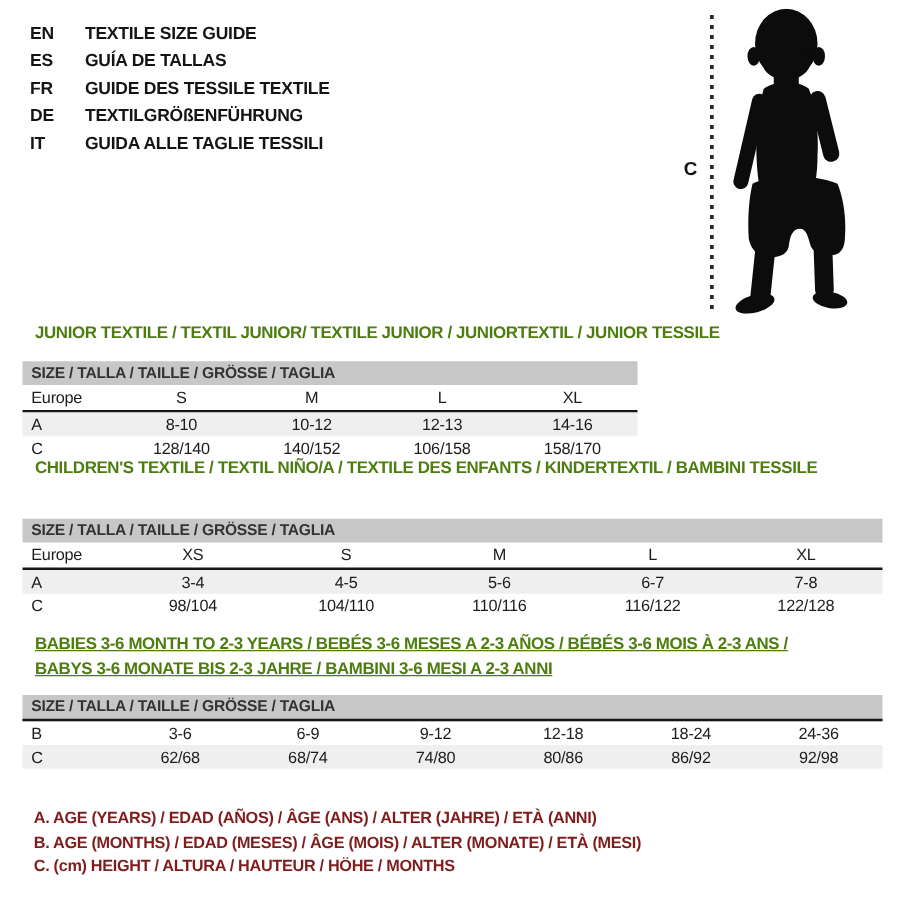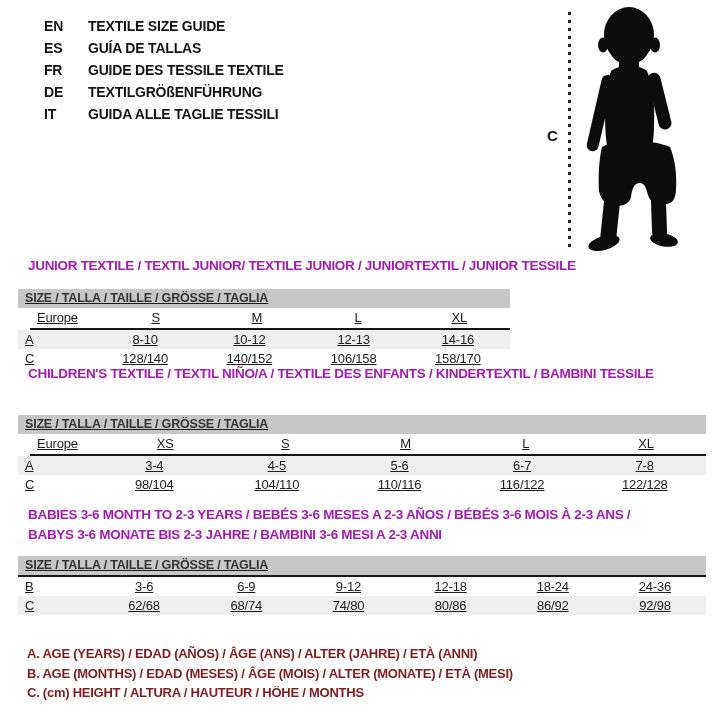--- a/index.html
+++ b/index.html
@@ -4,42 +4,42 @@
 <style>
   html,body{margin:0;padding:0;background:#fff;}
   .page{
     position:relative;width:720px;height:720px;background:#ffffff;
     font-family:"Liberation Sans","DejaVu Sans",sans-serif;color:#141414;
     overflow:hidden;
   }
   
   .lang-list{position:absolute;left:24px;top:15px;font-size:14px;font-weight:700;letter-spacing:-0.2px;}
   .lang-row{display:flex;height:22px;line-height:22px;}
-  .lang-code{width:44px;margin-left:20px;}
+  .lang-code{width:44px;}
   
   .figure-line{
     position:absolute;left:568px;top:12px;width:3px;height:238px;
     background-image:repeating-linear-gradient(to bottom,#2a2a2a 0 3.5px,transparent 3.5px 8px);
   }
   .figure-label{position:absolute;left:547px;top:127px;font-size:15px;font-weight:700;}
   .silhouette{position:absolute;left:582px;top:7px;}
   
-  .section-title{position:absolute;font-size:13.5px;font-weight:700;letter-spacing:-0.3px;white-space:nowrap;color:#a21caf;}
+  .section-title{position:absolute;font-size:13.5px;font-weight:700;letter-spacing:-0.3px;white-space:nowrap;color:#4d7c0f;}
   #title-junior{left:28px;top:258px;}
   #title-children{left:28px;top:366px;}
-  #title-babies{left:28px;top:505px;line-height:19.5px;}
+  #title-babies{left:28px;top:505px;line-height:19.5px;text-decoration:underline;}
   
-  .size-table{position:absolute;font-size:13px;letter-spacing:-0.2px;color:#1c1c1c;text-decoration:underline;}
+  .size-table{position:absolute;font-size:13px;letter-spacing:-0.2px;color:#1c1c1c;}
   #table-junior{left:18px;top:289px;width:492px;}
   #table-children{left:18px;top:415px;width:688px;}
   #table-babies{left:18px;top:556px;width:688px;}
   .size-bar{height:19px;line-height:19px;background:#c7c7c7;color:#333;font-weight:700;font-size:12.5px;padding-left:7px;}
   .no-header .size-bar{border-bottom:2px solid #161616;}
   .trow{display:flex;height:19px;line-height:19px;}
-  .trow.thead{height:20px;line-height:20px;border-bottom:2px solid #161616;margin-left:12px;}
+  .trow.thead{height:20px;line-height:20px;border-bottom:2px solid #161616;}
   .cell0{flex:0 0 75px;padding-left:7px;box-sizing:border-box;text-align:left;}
   .cell{flex:1;text-align:center;}
   .shaded{background:#efefef;}
   
   .footnotes{position:absolute;left:27px;top:644px;font-size:13px;font-weight:700;line-height:19.5px;letter-spacing:-0.25px;color:#7f1d1d;}
 </style>
 </head>
 <body>
 
 <div class="page">

